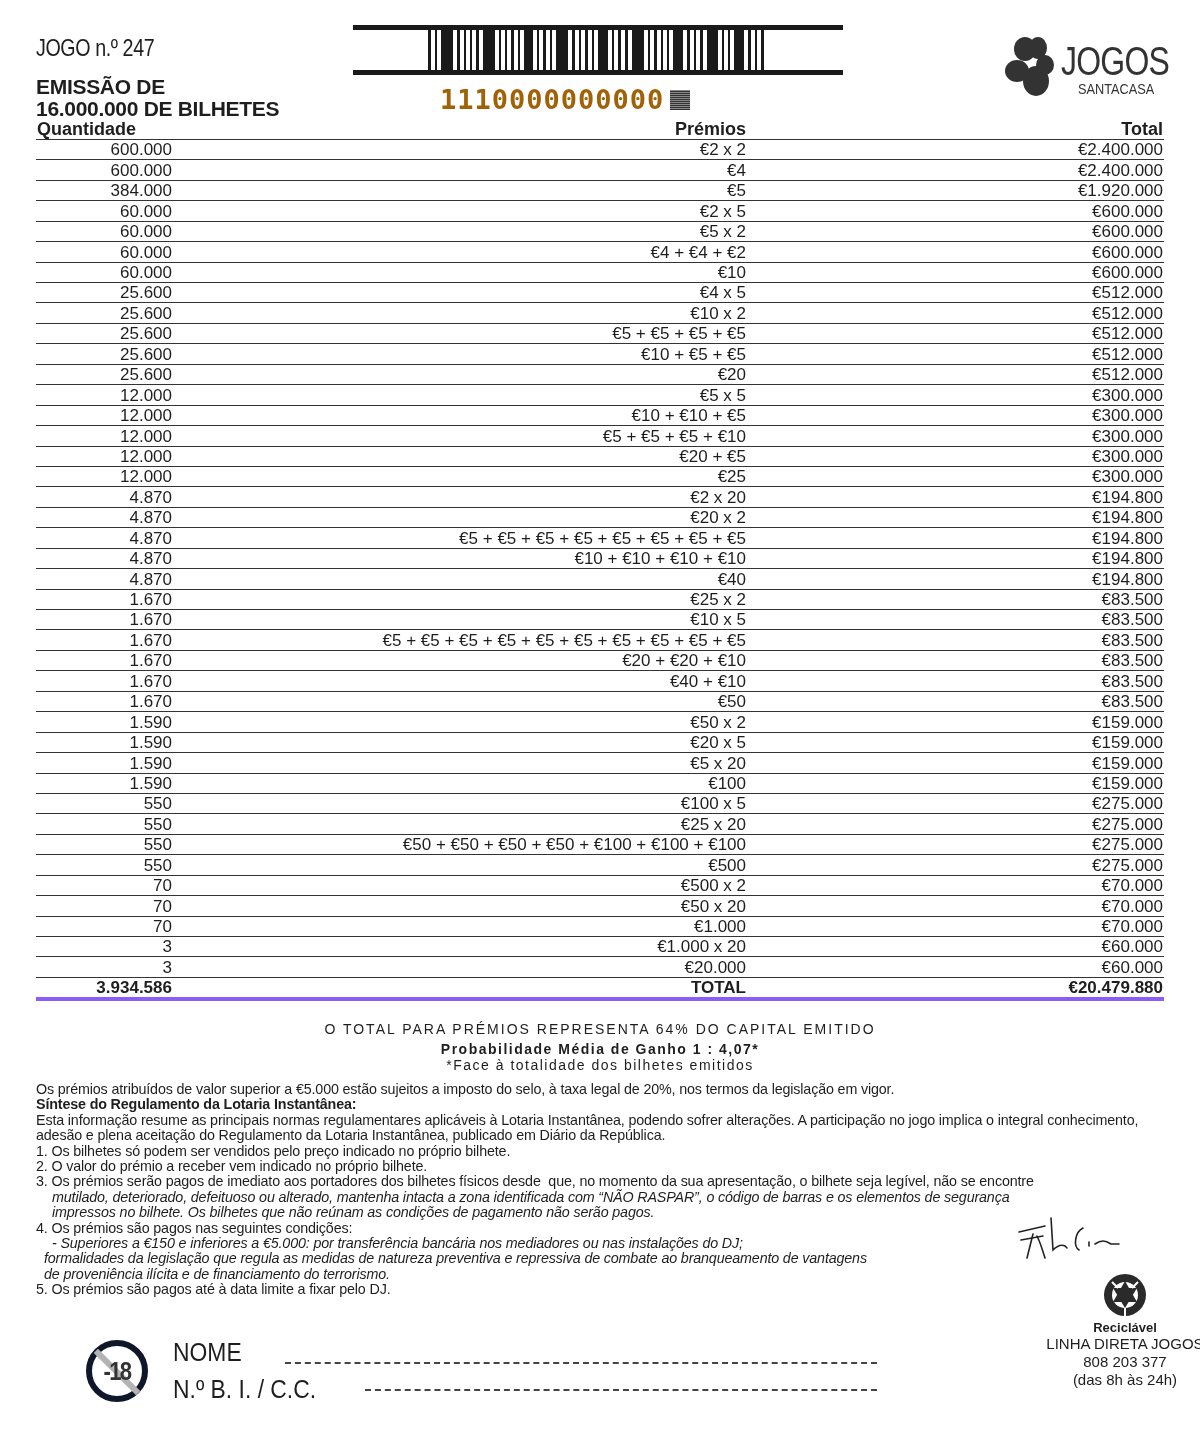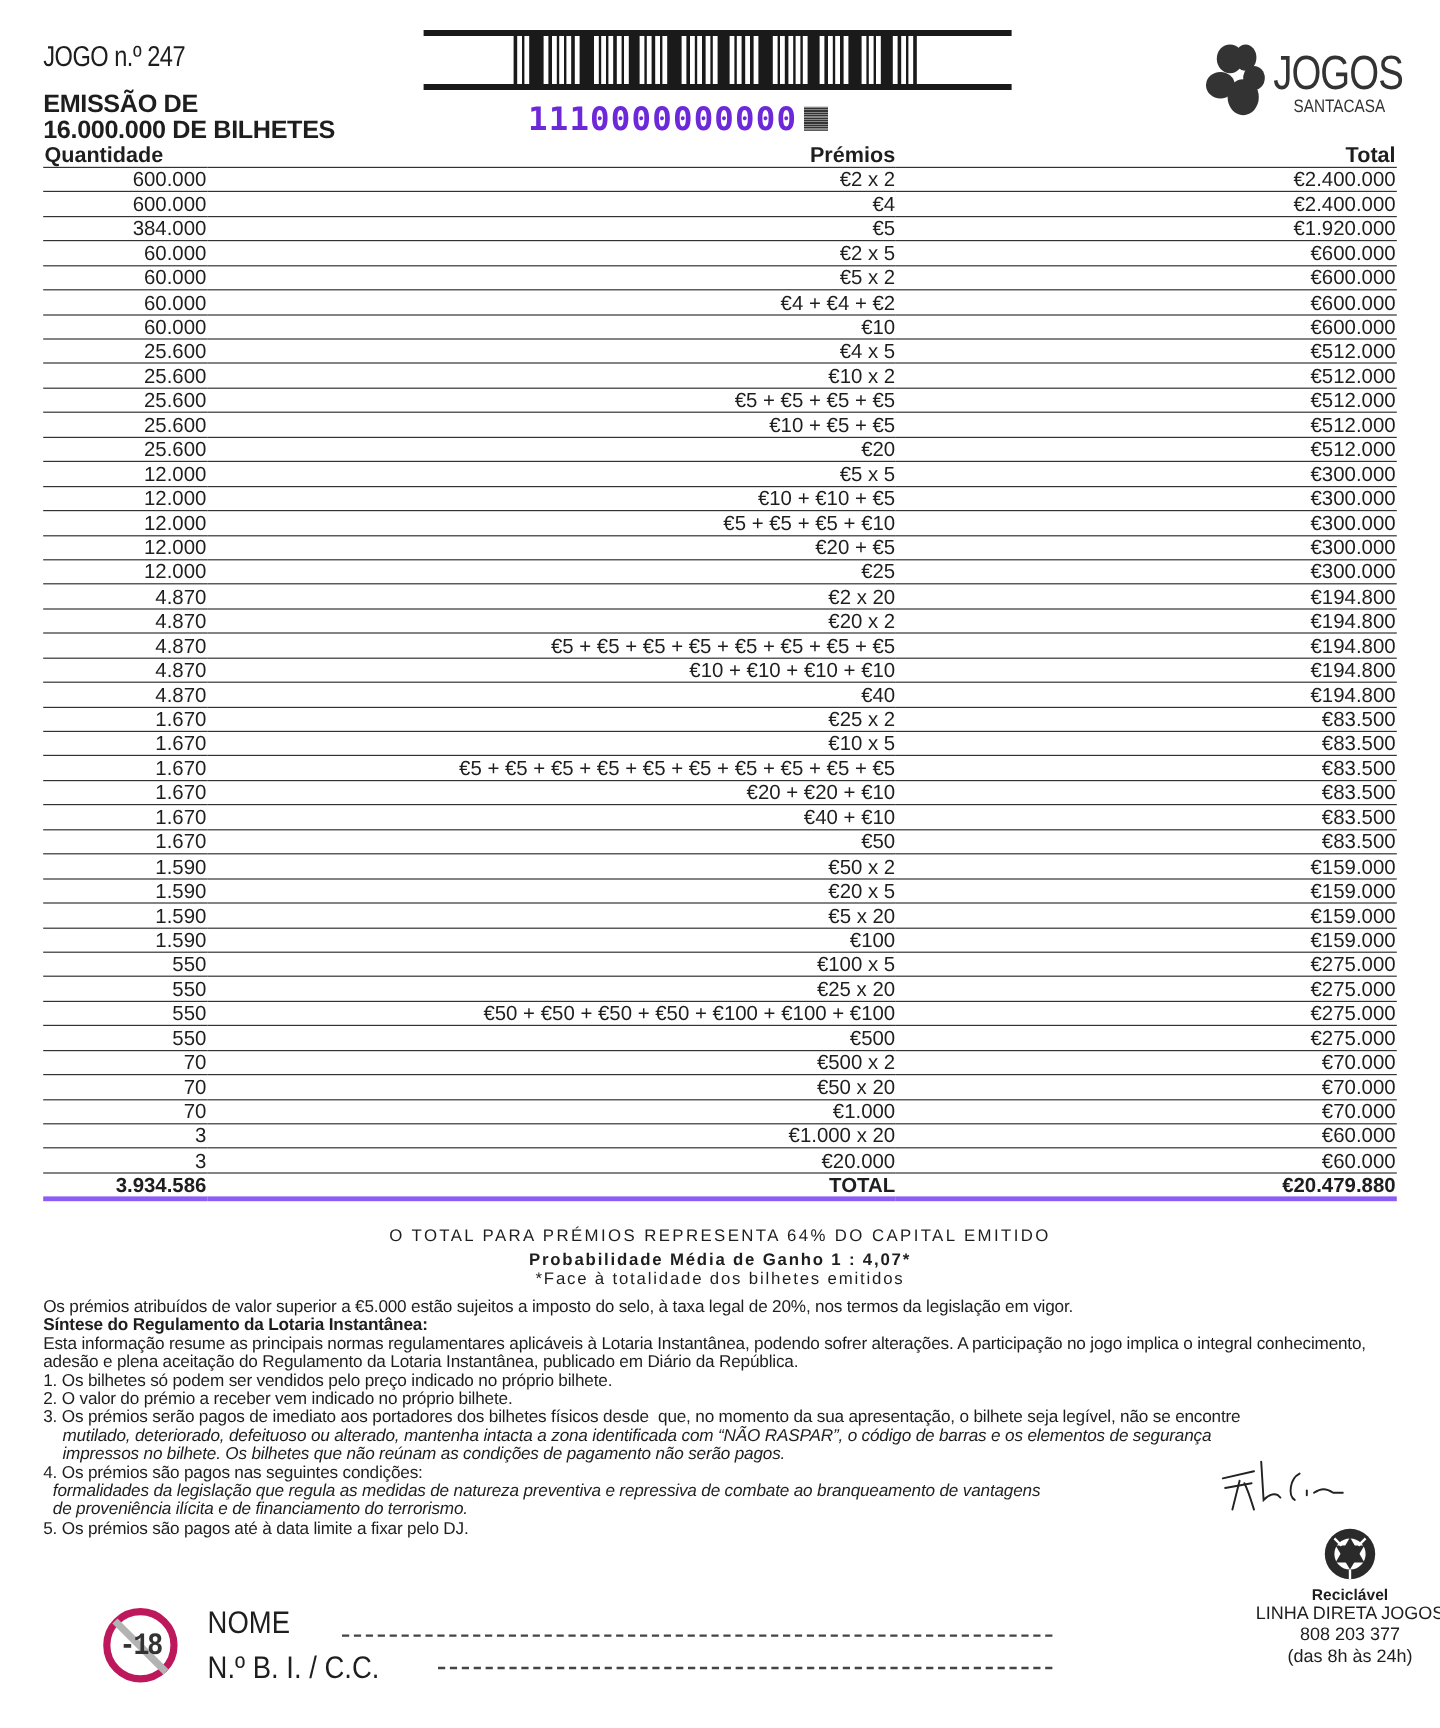--- a/index.html
+++ b/index.html
@@ -9,21 +9,21 @@
   .header-left { position: absolute; left: 36px; top: 36px; line-height: 1; }
   .game-no { font-size: 24px; transform: scaleX(0.82); transform-origin: left; letter-spacing: -0.5px; }
   .emission { font-size: 21px; font-weight: bold; margin-top: 16px; line-height: 22px; letter-spacing: -0.3px; }
 
   .barcode { position: absolute; left: 353px; top: 25px; width: 490px; height: 50px; }
   .barcode .rail { position: absolute; left: 0; right: 0; height: 5px; background: #1a1a1a; }
   .barcode .rail.top { top: 0; }
   .barcode .rail.bottom { bottom: 0; }
   .barcode .bars { position: absolute; left: 75px; right: 75px; top: 5px; bottom: 5px; display: flex; align-items: stretch; }
   .barcode .bars span { background: #1a1a1a; margin-right: 4px; }
-  .barcode-number { position: absolute; left: 440px; top: 84px; font-family: "DejaVu Sans Mono", monospace; font-size: 27px; font-weight: bold; color: #6d28d9; letter-spacing: 1px; }
+  .barcode-number { position: absolute; left: 440px; top: 84px; font-family: "DejaVu Sans Mono", monospace; font-size: 27px; font-weight: bold; color: #a16207; letter-spacing: 1px; }
   .barcode-number .sq { display: inline-block; width: 20px; height: 20px; background: repeating-linear-gradient(0deg, #333 0 1px, #888 1px 2px); vertical-align: -1px; margin-left: 6px; }
 
   .logo { position: absolute; left: 1005px; top: 35px; width: 160px; height: 70px; }
   .logo svg { position: absolute; left: 0; top: 0; }
   .logo .jogos { position: absolute; left: 56px; top: 4px; font-size: 40px; color: #333; transform: scaleX(0.8); transform-origin: left; letter-spacing: -1px; }
   .logo .santacasa { position: absolute; left: 73px; top: 45px; font-size: 15px; color: #333; transform: scaleX(0.85); transform-origin: left; }
 
   table.prizes { position: absolute; left: 36px; top: 119px; width: 1128px; border-collapse: collapse; }
   table.prizes th, table.prizes td { height: 20.45px; padding: 0 1px; font-size: 17px; line-height: 19px; vertical-align: bottom; border-bottom: 1.6px solid #333; white-space: nowrap; }
   table.prizes th { font-weight: bold; font-size: 18px; }
@@ -42,21 +42,21 @@
   .rules p { white-space: pre-wrap; }
   .rules .b { font-weight: bold; }
   .rules .ind { padding-left: 16px; font-style: italic; }
 
   .signature { position: absolute; left: 1015px; top: 1210px; }
 
   .recycle { position: absolute; left: 1015px; top: 1272px; width: 220px; text-align: center; }
   .recycle .lbl { font-weight: bold; font-size: 13px; margin-top: -2px; }
   .recycle .line { font-size: 15px; line-height: 18px; }
 
-  .age { position: absolute; left: 86px; top: 1340px; width: 62px; height: 62px; border-radius: 50%; border: 6px solid #be185d; font-family: Liberation Mono, monospace; }
+  .age { position: absolute; left: 86px; top: 1340px; width: 62px; height: 62px; border-radius: 50%; border: 6px solid #0f172a; }
   .age::after { content: ""; position: absolute; left: 50%; top: -4px; width: 6px; height: 60px; background: #b3b3b3; transform: translateX(-50%) rotate(-45deg); }
   .age span { position: absolute; left: 0; right: 0; top: 10px; text-align: center; font-size: 26px; font-weight: bold; color: #333; letter-spacing: -2px; z-index: 2; transform: scaleX(0.85); }
 
   .field { position: absolute; font-size: 26px; transform: scaleX(0.88); transform-origin: left; }
   .field-name { left: 173px; top: 1337px; }
   .field-id { left: 173px; top: 1374px; }
   .dots { position: absolute; height: 0; border-bottom: 2.5px dashed #444; }
   .dots-name { left: 285px; width: 592px; top: 1362px; }
   .dots-id { left: 365px; width: 512px; top: 1389px; }
 </style>
@@ -367,20 +367,21 @@
 <div class="rules">
   <p>Os prémios atribuídos de valor superior a €5.000 estão sujeitos a imposto do selo, à taxa legal de 20%, nos termos da legislação em vigor.</p>
   <p class="b">Síntese do Regulamento da Lotaria Instantânea:</p>
   <p>Esta informação resume as principais normas regulamentares aplicáveis à Lotaria Instantânea, podendo sofrer alterações. A participação no jogo implica o integral conhecimento, adesão e plena aceitação do Regulamento da Lotaria Instantânea, publicado em Diário da República.</p>
   <p>1. Os bilhetes só podem ser vendidos pelo preço indicado no próprio bilhete.</p>
   <p>2. O valor do prémio a receber vem indicado no próprio bilhete.</p>
   <p>3. Os prémios serão pagos de imediato aos portadores dos bilhetes físicos desde  que, no momento da sua apresentação, o bilhete seja legível, não se encontre</p>
   <p class="ind">mutilado, deteriorado, defeituoso ou alterado, mantenha intacta a zona identificada com “NÃO RASPAR”, o código de barras e os elementos de segurança</p>
   <p class="ind">impressos no bilhete. Os bilhetes que não reúnam as condições de pagamento não serão pagos.</p>
   <p>4. Os prémios são pagos nas seguintes condições:</p>
+  <p class="ind">- Superiores a €150 e inferiores a €5.000: por transferência bancária nos mediadores ou nas instalações do DJ;</p>
   <p class="ind" style="padding-left:8px">formalidades da legislação que regula as medidas de natureza preventiva e repressiva de combate ao branqueamento de vantagens</p>
   <p class="ind" style="padding-left:8px">de proveniência ilícita e de financiamento do terrorismo.</p>
   <p>5. Os prémios são pagos até à data limite a fixar pelo DJ.</p>
 </div>
 
 <svg class="signature" width="120" height="55" viewBox="0 0 120 55">
   <g fill="none" stroke="#222" stroke-width="1.6" stroke-linecap="round">
     <path d="M4 22 L30 16"></path>
     <path d="M6 30 L28 26"></path>
     <path d="M18 24 L12 48"></path>

